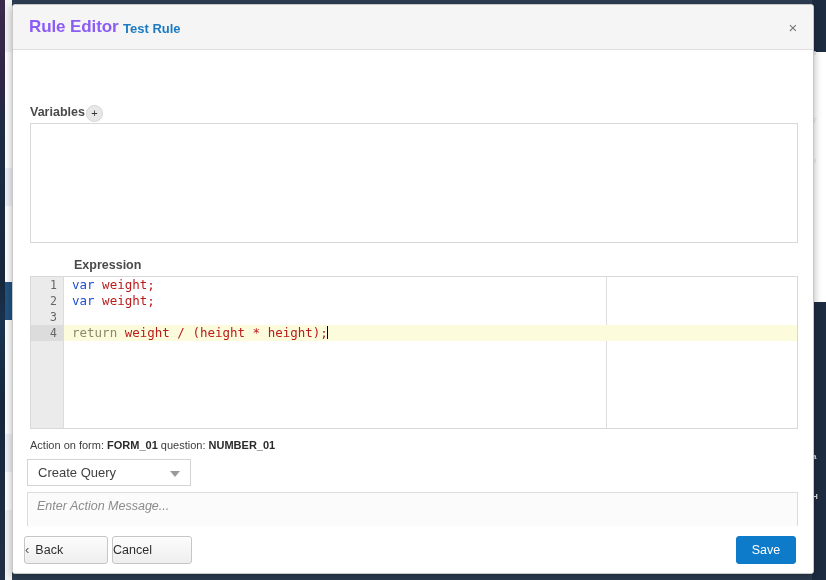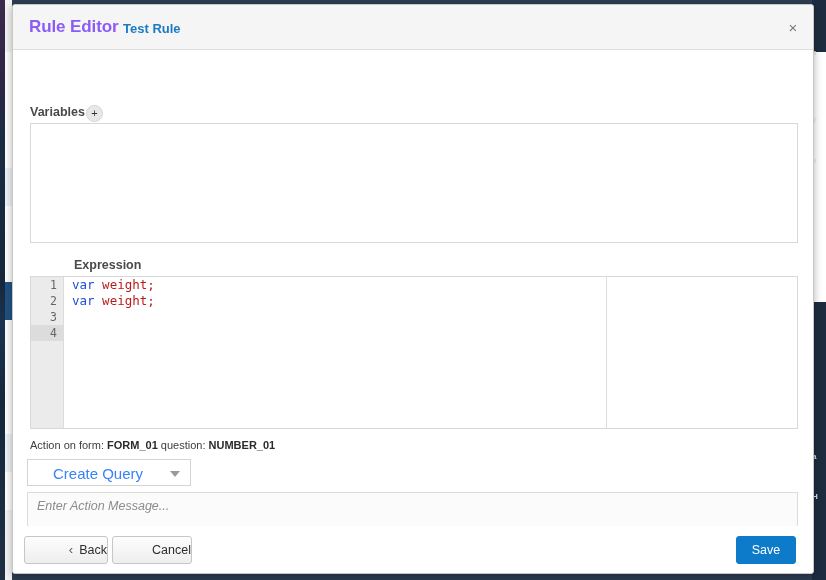--- a/index.html
+++ b/index.html
@@ -257,24 +257,24 @@
     top: 409px;
     width: 164px;
     height: 27px;
     border: 1px solid #d4d4d4;
     background: #ffffff;
     box-sizing: border-box;
     cursor: pointer;
   }
   .select-box .sel-text {
     position: absolute;
-    left: 25px;
+    left: 10px;
     top: 5px;
-    font-size: 15px;
-    color: #3b82f6;
+    font-size: 13px;
+    color: #404040;
   }
   .select-caret {
     position: absolute;
     right: 10px;
     top: 11px;
     width: 0; height: 0;
     border-left: 5px solid transparent;
     border-right: 5px solid transparent;
     border-top: 6px solid #9a9a9a;
   }
@@ -315,21 +315,21 @@
     border-radius: 3px;
     font-size: 12.5px;
     cursor: pointer;
     box-sizing: border-box;
     user-select: none;
   }
   .btn-light {
     background: linear-gradient(180deg, #fdfdfd 0%, #eeeeee 100%);
     border: 1px solid #c6c6c6;
     color: #2e2e2e;
-    text-align: right;
+    text-align: left;
     line-height: 26px;
   }
   .btn-back { left: 11px; top: 9px; width: 84px; }
   .btn-back .chev {
     display: inline-block;
     margin-right: 6px;
     color: #5a5a5a;
     font-size: 13px;
   }
   .btn-cancel { left: 99px; top: 9px; width: 80px; }
@@ -398,20 +398,21 @@
           <div class="gline">1</div>
           <div class="gline">2</div>
           <div class="gline">3</div>
           <div class="gline active">4</div>
         </div>
         <div class="code-area">
           <div class="margin-line"></div>
           <div class="code-line"><span class="tok-kw">var</span><span class="tok-id"> weight;</span></div>
           <div class="code-line"><span class="tok-kw">var</span><span class="tok-id"> weight;</span></div>
           <div class="code-line"><span></span></div>
+          <div class="code-line active"><span class="tok-ret">return</span><span class="tok-id"> weight / (height * height);</span><span class="caret"></span></div>
         </div>
       </div>
 
       <div class="action-row"><span>Action on form: </span><b>FORM_01</b><span> question: </span><b>NUMBER_01</b></div>
 
       <div class="select-box">
         <div class="sel-text">Create Query</div>
         <div class="select-caret"></div>
       </div>
 

